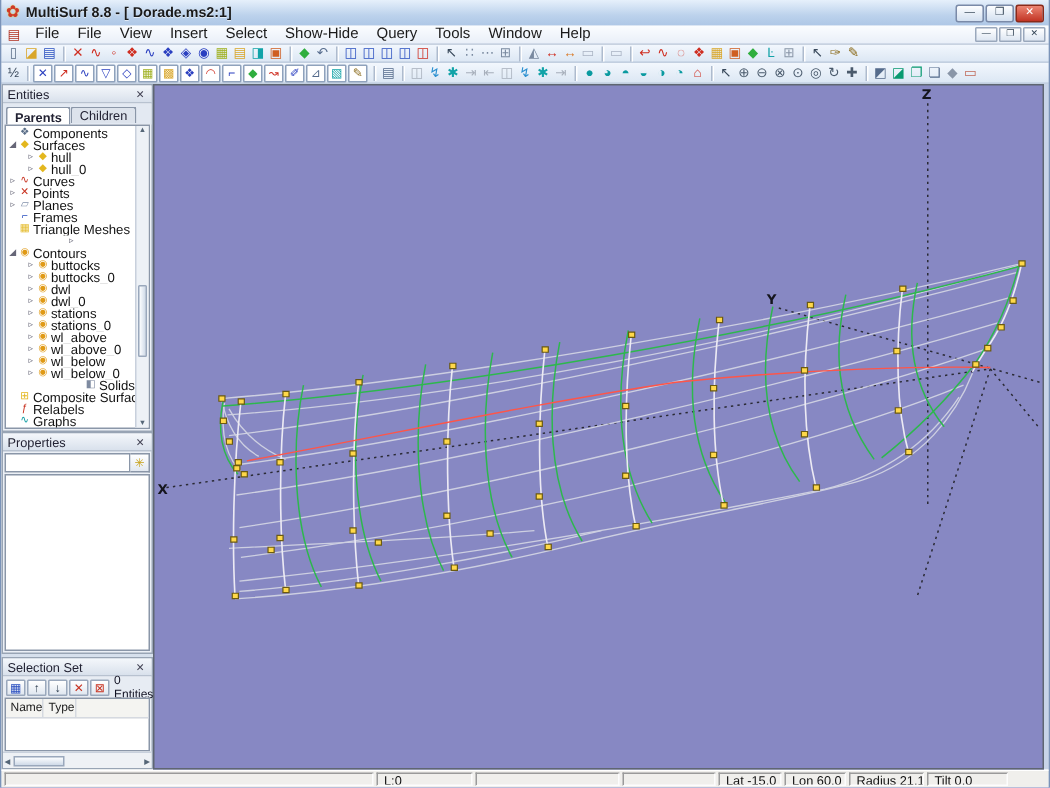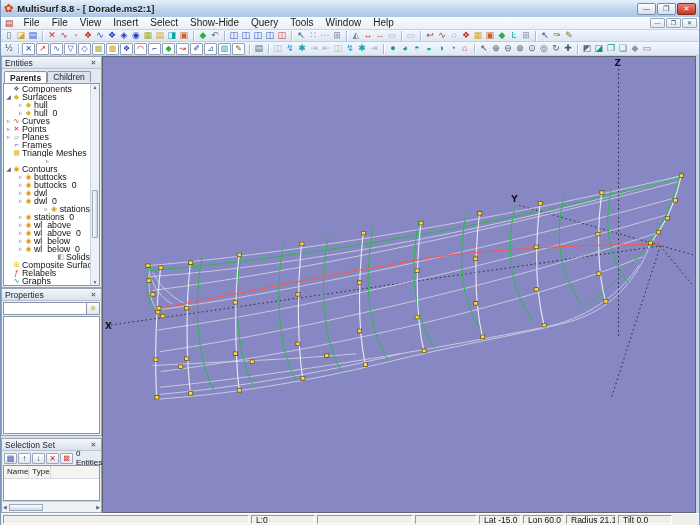--- a/index.html
+++ b/index.html
@@ -344,21 +344,21 @@
               <div class="trow" style="padding-left: 13px;">
               <span class="arr">▹</span>
               <span class="tico" style="color: rgb(224, 154, 22);">◉</span>
               <span class="tlabel">dwl</span>
             </div>
               <div class="trow" style="padding-left: 13px;">
               <span class="arr">▹</span>
               <span class="tico" style="color: rgb(224, 154, 22);">◉</span>
               <span class="tlabel">dwl_0</span>
             </div>
-              <div class="trow" style="padding-left: 13px; justify-content: flex-end;">
+              <div class="trow" style="padding-left: 13px;">
               <span class="arr">▹</span>
               <span class="tico" style="color: rgb(224, 154, 22);">◉</span>
               <span class="tlabel">stations</span>
             </div>
               <div class="trow" style="padding-left: 13px;">
               <span class="arr">▹</span>
               <span class="tico" style="color: rgb(224, 154, 22);">◉</span>
               <span class="tlabel">stations_0</span>
             </div>
               <div class="trow" style="padding-left: 13px;">

